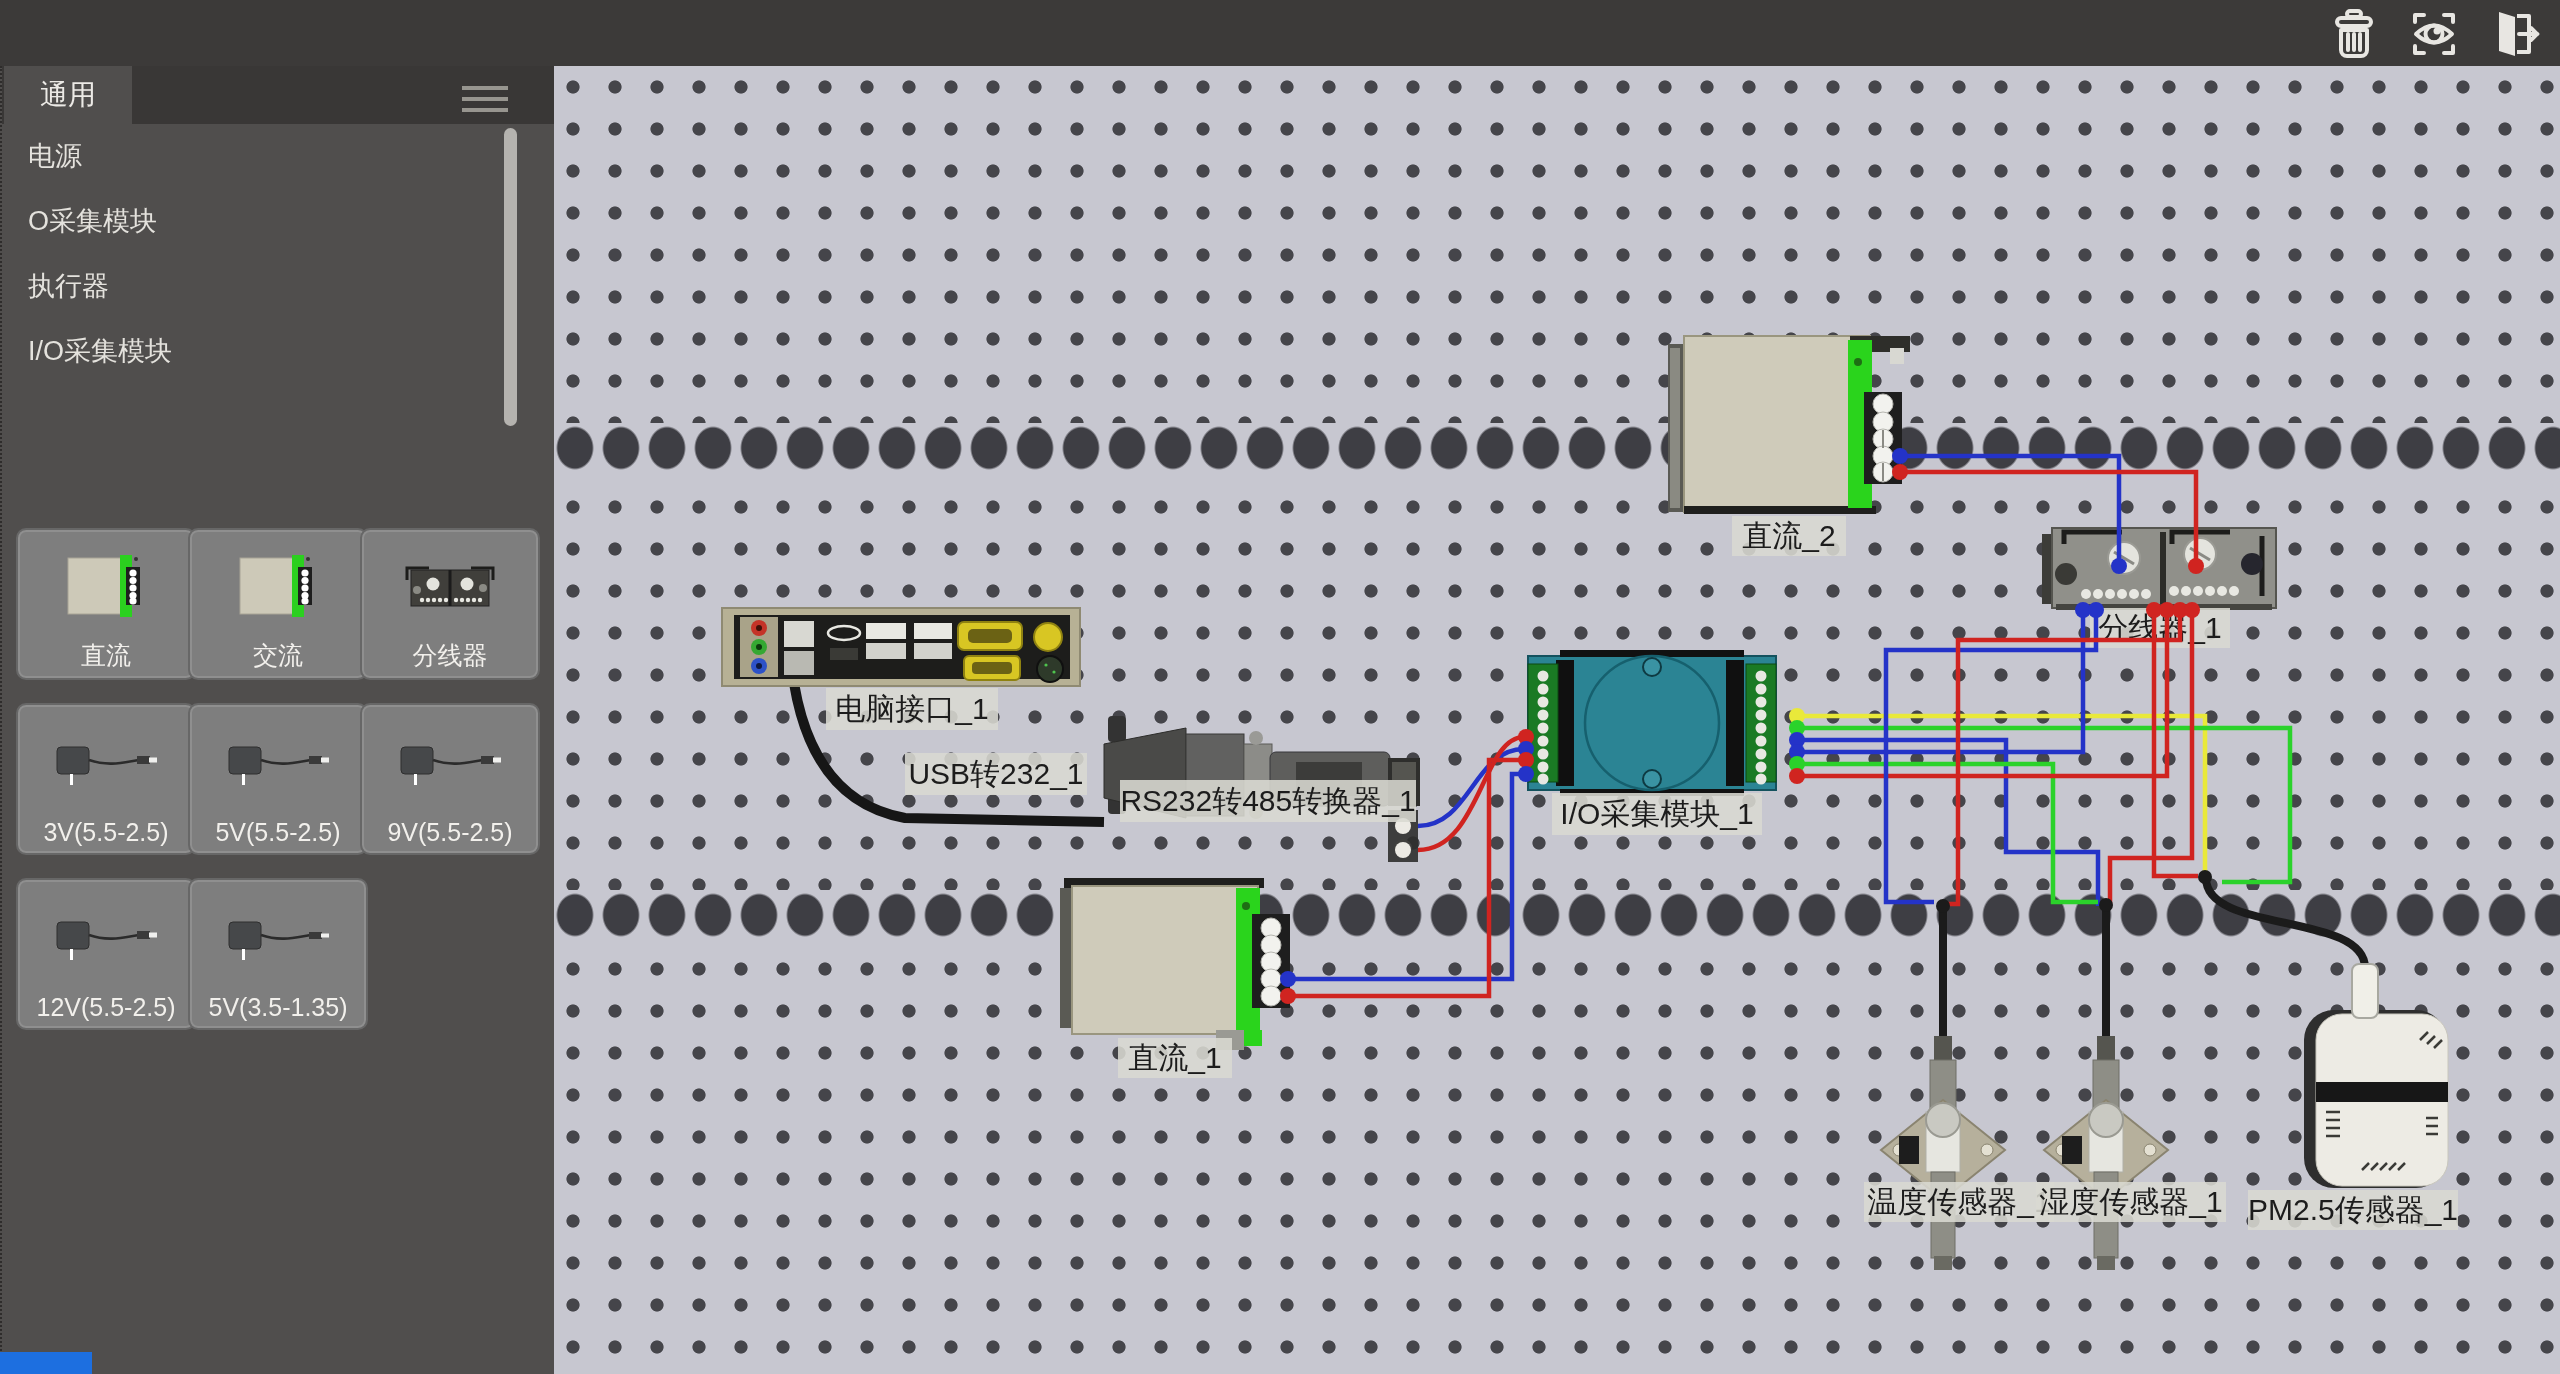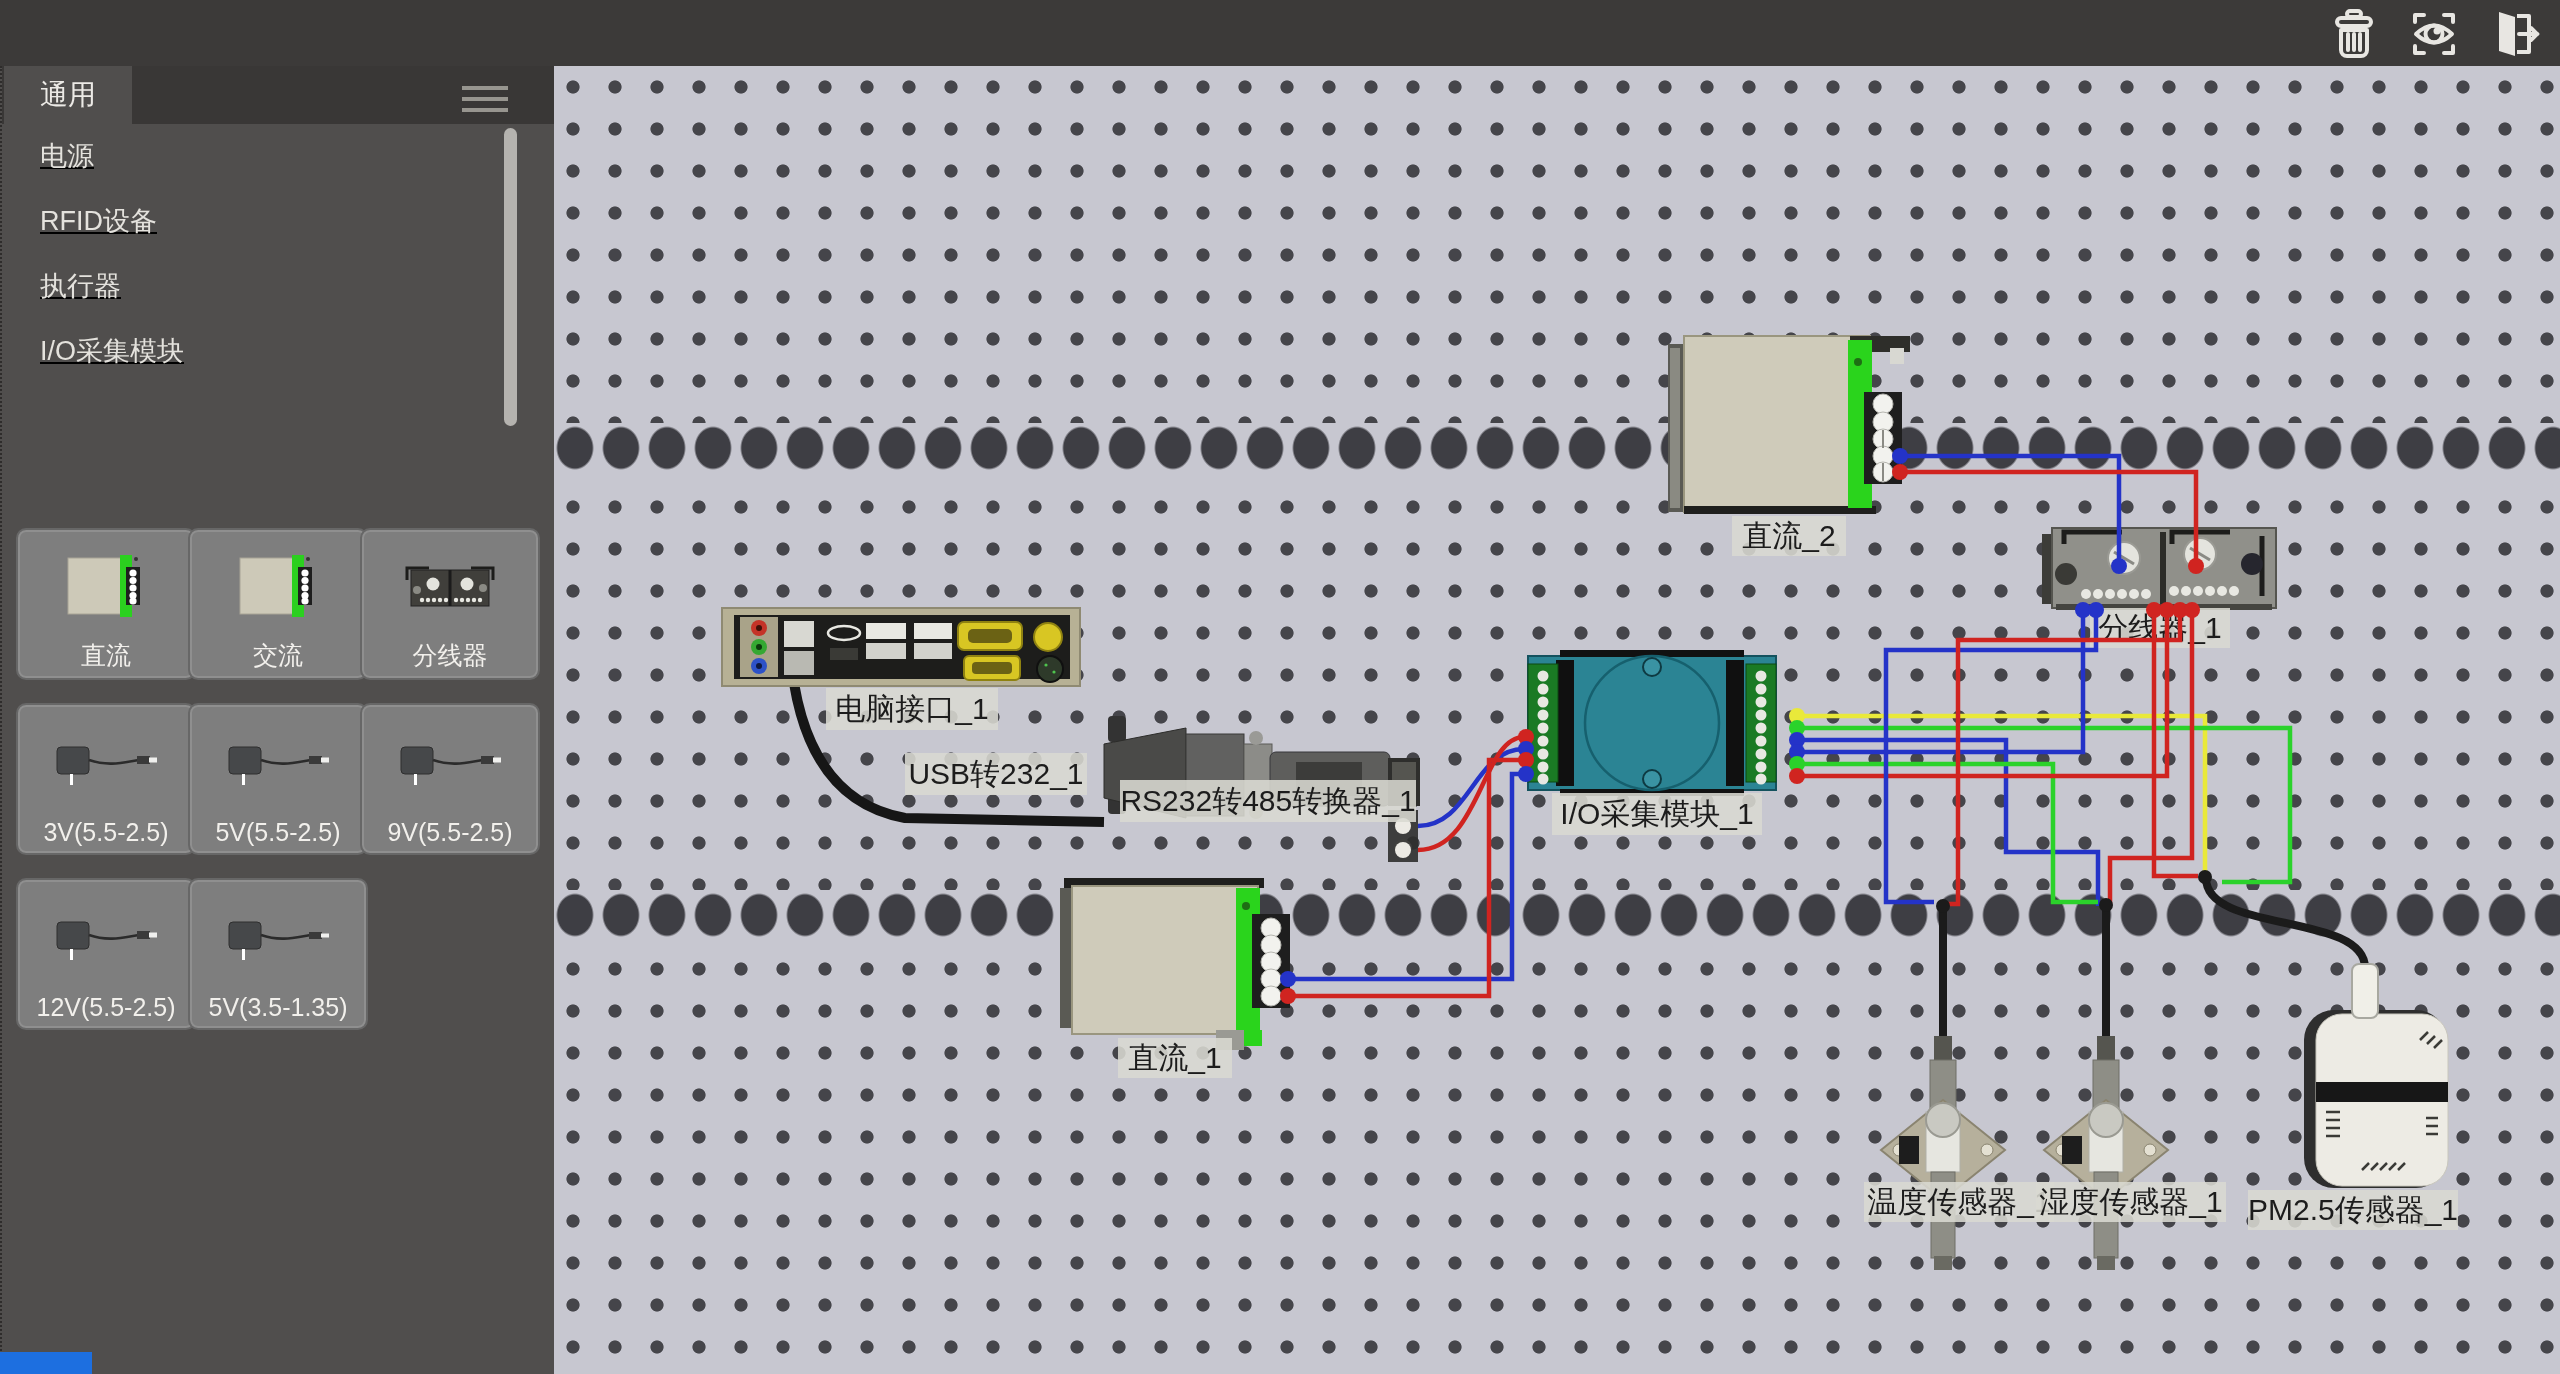--- a/index.html
+++ b/index.html
@@ -11,21 +11,21 @@
   #topbar{position:absolute;left:0;top:0;width:2560px;height:66px;background:#3c3a39;z-index:5;}
   #topbar .title{position:absolute;left:34px;top:10px;font-size:34px;font-weight:bold;color:#f4f2ee;letter-spacing:1px;}
   #topbar .icons{position:absolute;right:18px;top:6px;display:flex;gap:24px;}
   .tb-icon{width:56px;height:56px;cursor:pointer;}
   
   #sidebar{position:absolute;left:0;top:66px;width:552px;height:1308px;background:#504e4d;z-index:4;border-left:2px dotted #2e2c2b;}
   #tabstrip{position:absolute;left:0;top:0;width:552px;height:58px;background:#393736;}
   #tab-general{position:absolute;left:2px;top:0;width:128px;height:58px;background:#504e4d;color:#eceae6;font-size:28px;display:flex;align-items:center;justify-content:center;cursor:pointer;text-align:right;}
   #hamburger{position:absolute;right:46px;top:20px;width:46px;cursor:pointer;}
   #hamburger div{height:4px;background:#97958f;margin-bottom:7px;}
-  #cats{position:absolute;left:16px;top:58px;width:540px;text-decoration:underline;}
+  #cats{position:absolute;left:4px;top:58px;width:540px;}
   .cat{height:65px;line-height:65px;padding-left:22px;color:#e4e2dd;font-size:27px;cursor:pointer;}
   #sb-thumb{position:absolute;left:502px;top:62px;width:13px;height:298px;background:#b5b3af;border-radius:7px;cursor:pointer;}
   #tiles{position:absolute;left:14px;top:462px;display:grid;grid-template-columns:repeat(3,158px);gap:23px 14px;}
   .tile{width:180px;height:152px;background:#7e7e7e;border:2px solid #676767;box-shadow:inset 0 0 0 2px #8f8f8f;border-radius:10px;position:relative;box-sizing:border-box;cursor:pointer;}
   .tile-art{position:absolute;left:0;top:10px;width:100%;height:96px;display:flex;align-items:center;justify-content:center;}
   .tile-label{position:absolute;bottom:6px;width:100%;text-align:center;color:#f2f0ec;font-size:25px;}
   
   #canvas-bg{position:absolute;left:552px;top:66px;width:2008px;height:1308px;z-index:0;
     background-color:#c7c7d0;
     background-image:radial-gradient(7px 7px at 21px 21px,#45454a 88%,transparent 100%);
@@ -81,21 +81,21 @@
   <div id="tabstrip">
     <div id="tab-general">通用</div>
     <div id="hamburger">
         <div></div>
         <div></div>
         <div></div>
       </div>
   </div>
   <div id="cats">
     <div class="cat">电源</div>
-    <div class="cat">RFID设备</div>
+    <div class="cat">O采集模块</div>
     <div class="cat">执行器</div>
     <div class="cat">I/O采集模块</div>
   </div>
   <div id="sb-thumb"></div>
 
   <div id="tiles">
 
     <div class="tile">
       <div class="tile-art">
         <svg width="92" height="74" viewBox="0 0 92 74">

